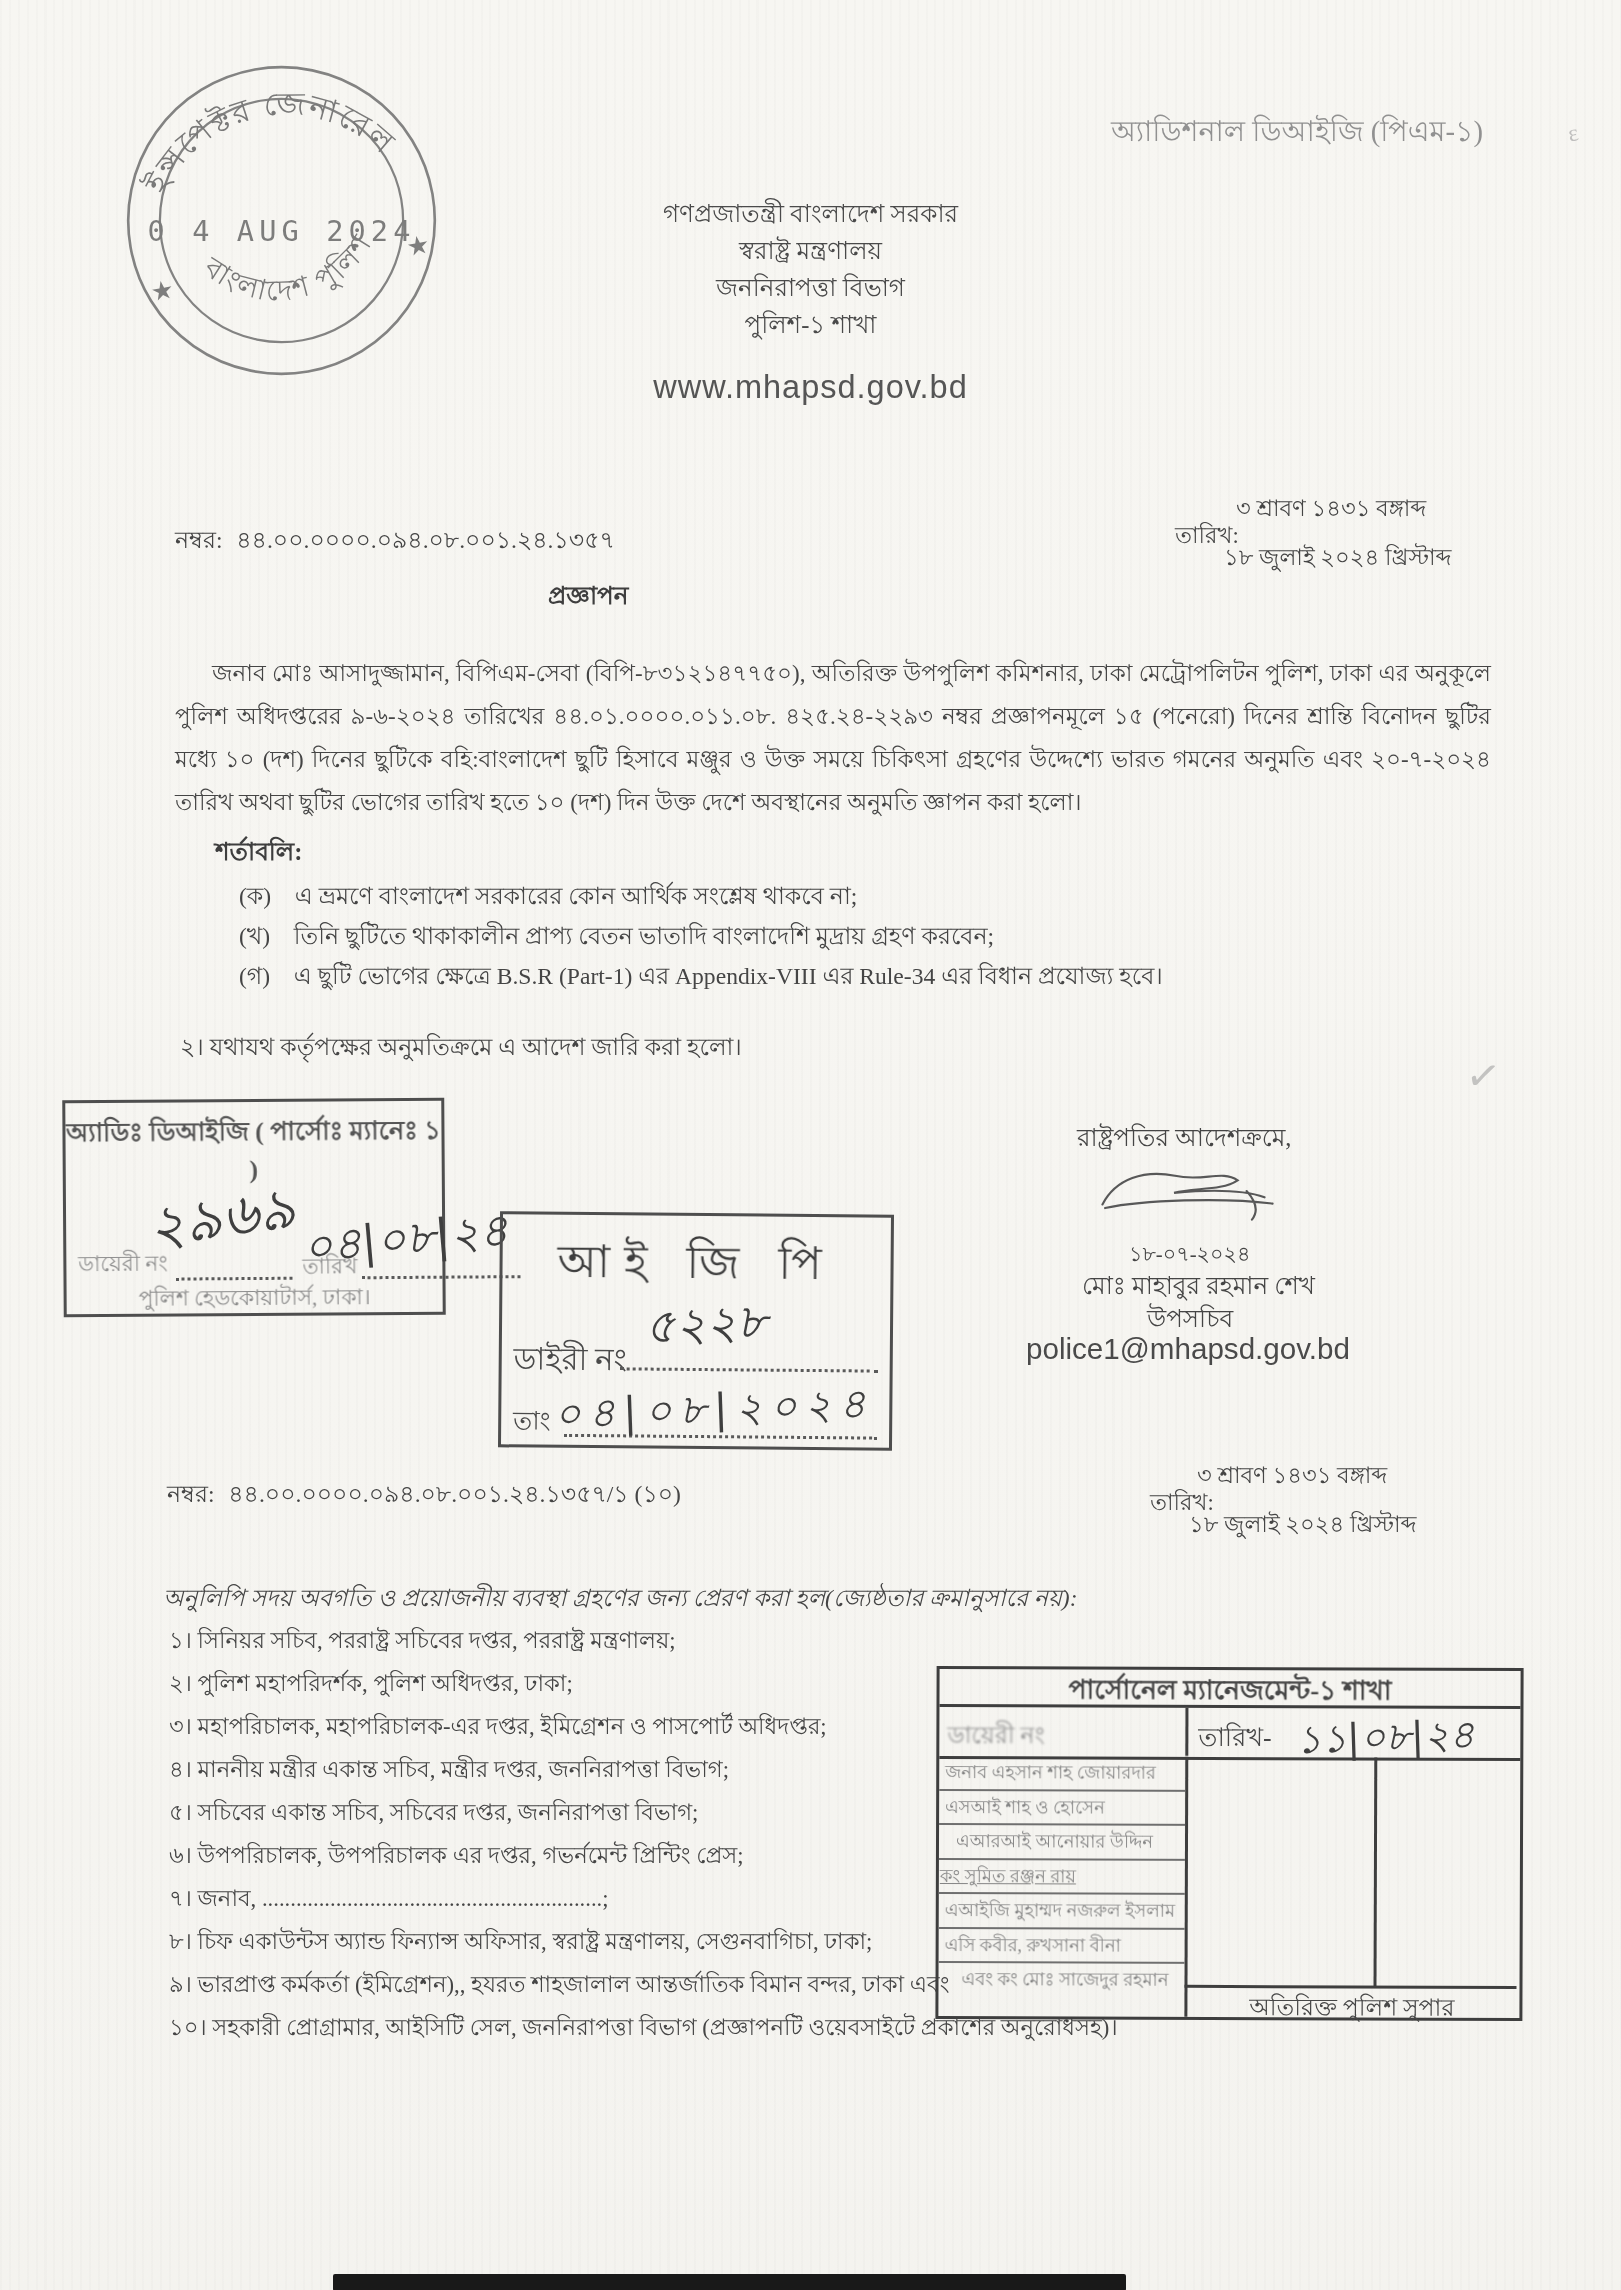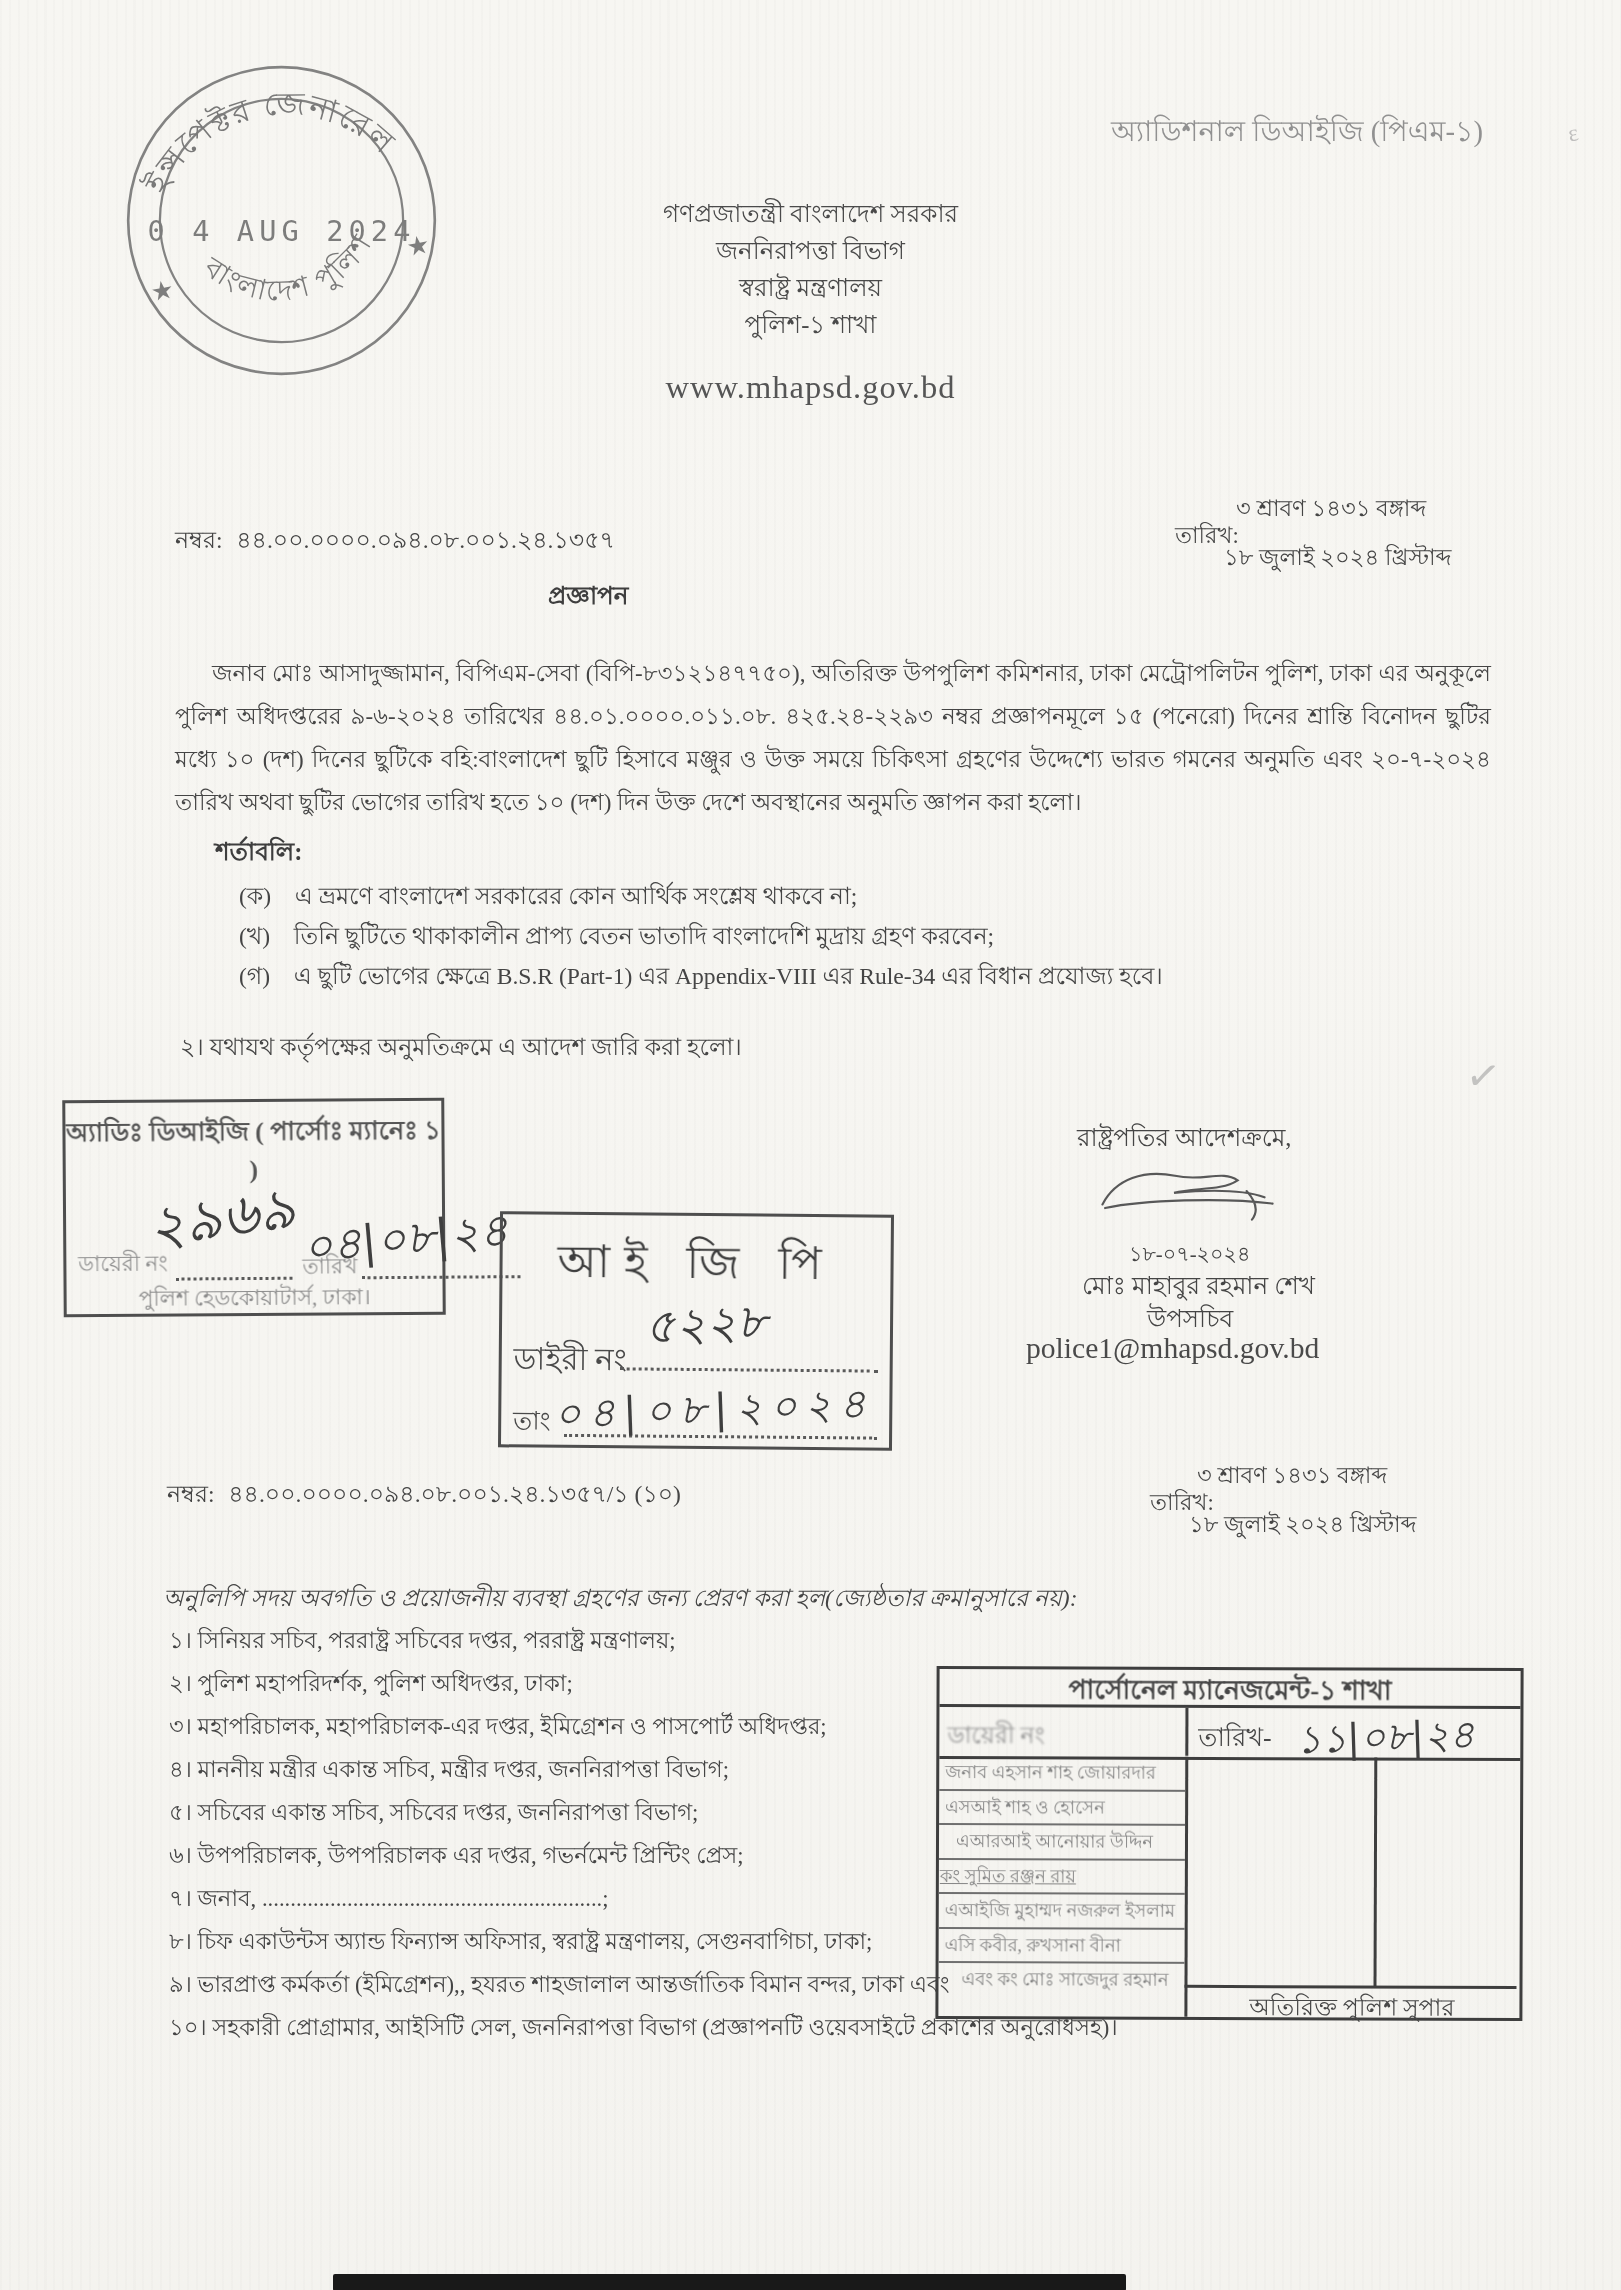--- a/index.html
+++ b/index.html
@@ -16,21 +16,21 @@
   .hand{font-family:"DejaVu Sans",sans-serif;font-style:italic;color:#3f3f3f;}
   .dots{border-bottom:3px dotted #5a5a5a;height:2px;}
   .box{border:3.9px solid #4e4e4e;background:transparent;}
   .scan-streaks{
     left:0;top:0;width:1621px;height:2290px;pointer-events:none;
     background:repeating-linear-gradient(90deg,rgba(60,60,60,.018) 0 2px,transparent 2px 8.9px);
   }
   .body-text{font-size:23px;line-height:43px;text-align:justify;}
   .list-line{line-height:43px;font-size:22.7px;white-space:nowrap;}
   .pm-faint{color:#848484;filter:blur(0.7px);font-size:18px;white-space:nowrap;overflow:hidden;}
-  .serifbig{font-family:Liberation Serif, serif;}
+  .serifbig{font-family:Liberation Sans, sans-serif;}
 </style>
 </head>
 <body>
 
 <div id="page">
 
   <div class="abs scan-streaks"></div>
 
   <div class="abs" style="left:118px;top:57px;width:327px;height:327px;opacity:.85;">
     <svg viewBox="0 0 320 320" width="327" height="327">
@@ -52,22 +52,22 @@
       </g>
       <text x="160" y="180" text-anchor="middle" font-size="28" letter-spacing="5" fill="#686868" style="font-family:'DejaVu Sans Mono',monospace;">0 4 AUG 2024</text>
     </svg>
   </div>
 
   <div class="abs nowrap" style="left:1111px;top:110px;font-size:28.6px;color:#919191;filter:blur(0.5px);">অ্যাডিশনাল ডিআইজি (পিএম-১)</div>
   <div class="abs" style="left:1568px;top:120px;font-size:23.6px;color:#a9a9a9;transform:rotate(-12deg);opacity:.7;">ε</div>
 
   <div class="abs center" style="left:515px;top:195px;width:591px;font-size:24.6px;line-height:37px;color:#4a4a4a;">
     <div>গণপ্রজাতন্ত্রী বাংলাদেশ সরকার</div>
+    <div>স্বরাষ্ট্র মন্ত্রণালয়</div>
     <div>জননিরাপত্তা বিভাগ</div>
-    <div>স্বরাষ্ট্র মন্ত্রণালয়</div>
     <div>পুলিশ-১ শাখা</div>
   </div>
   <div class="abs center serifbig" style="left:515px;top:369px;width:591px;font-size:32.5px;letter-spacing:1px;color:#555;">www.mhapsd.gov.bd</div>
 
   <div class="abs nowrap" style="left:175px;top:522px;font-size:23.6px;">
     <span>নম্বর:</span>
     <span style="padding-left:7.9px;">৪৪.০০.০০০০.০৯৪.০৮.০০১.২৪.১৩৫৭</span>
   </div>
   <div class="abs nowrap" style="left:1236px;top:491px;font-size:22.7px;">৩ শ্রাবণ ১৪৩১ বঙ্গাব্দ</div>
   <div class="abs nowrap" style="left:1175px;top:518px;font-size:22.7px;">তারিখ:</div>

